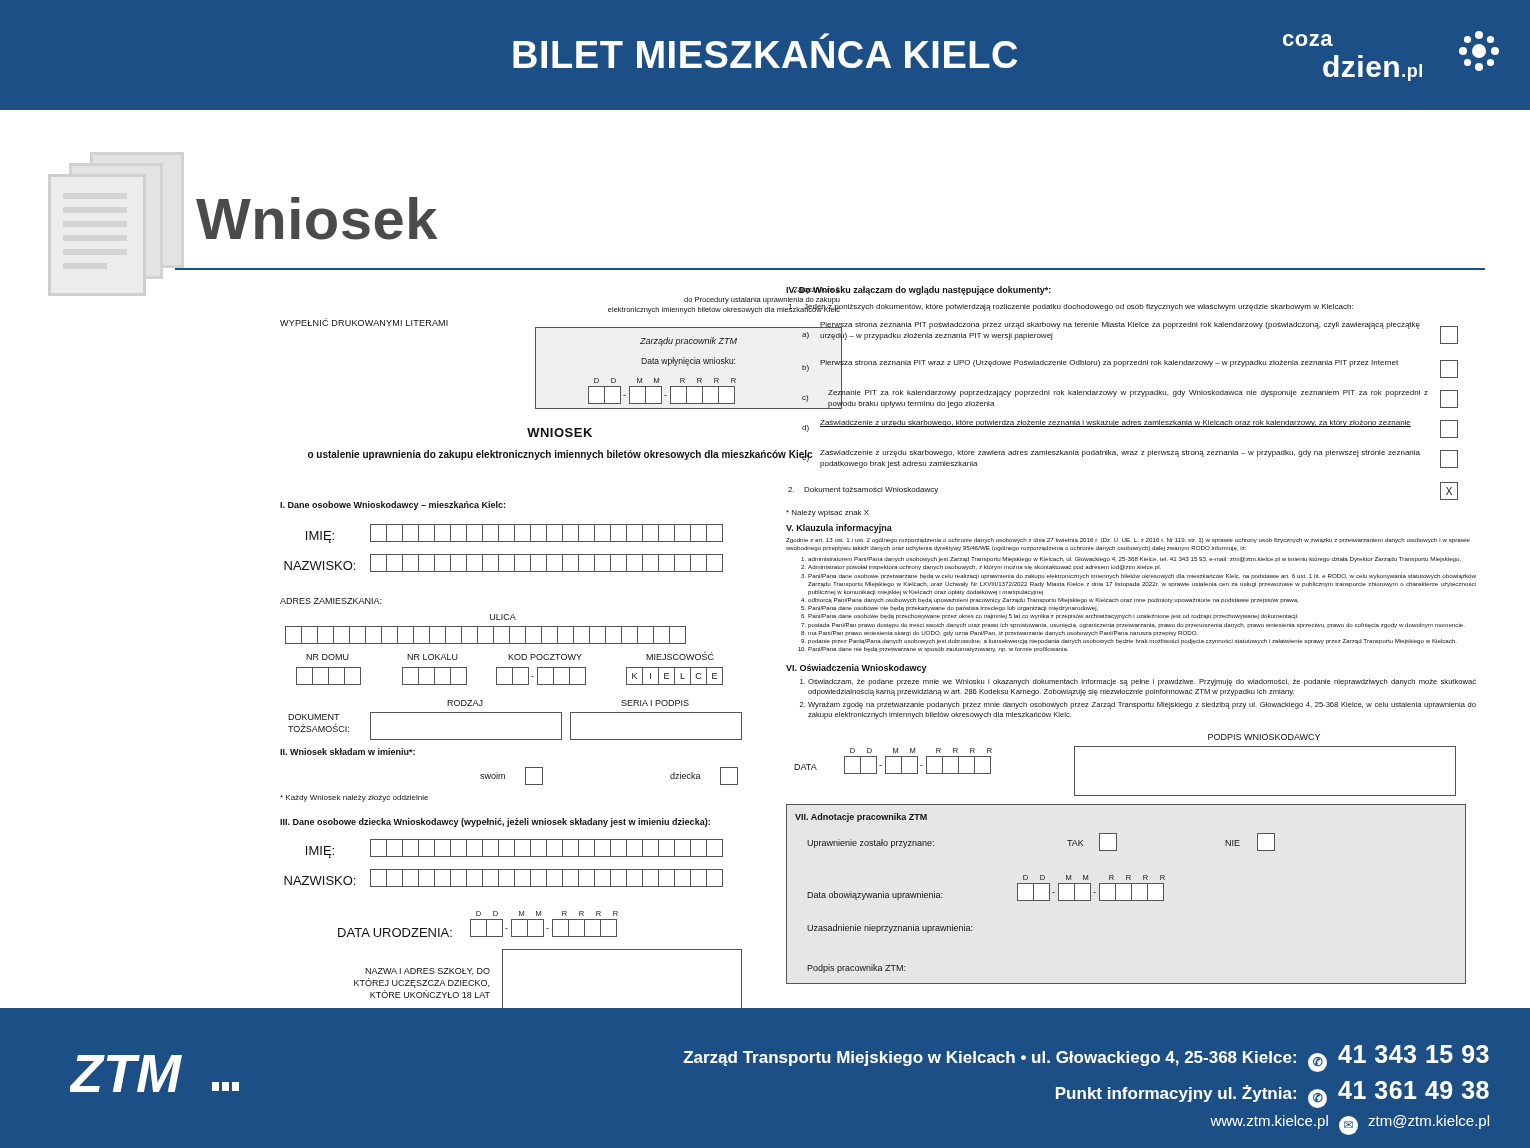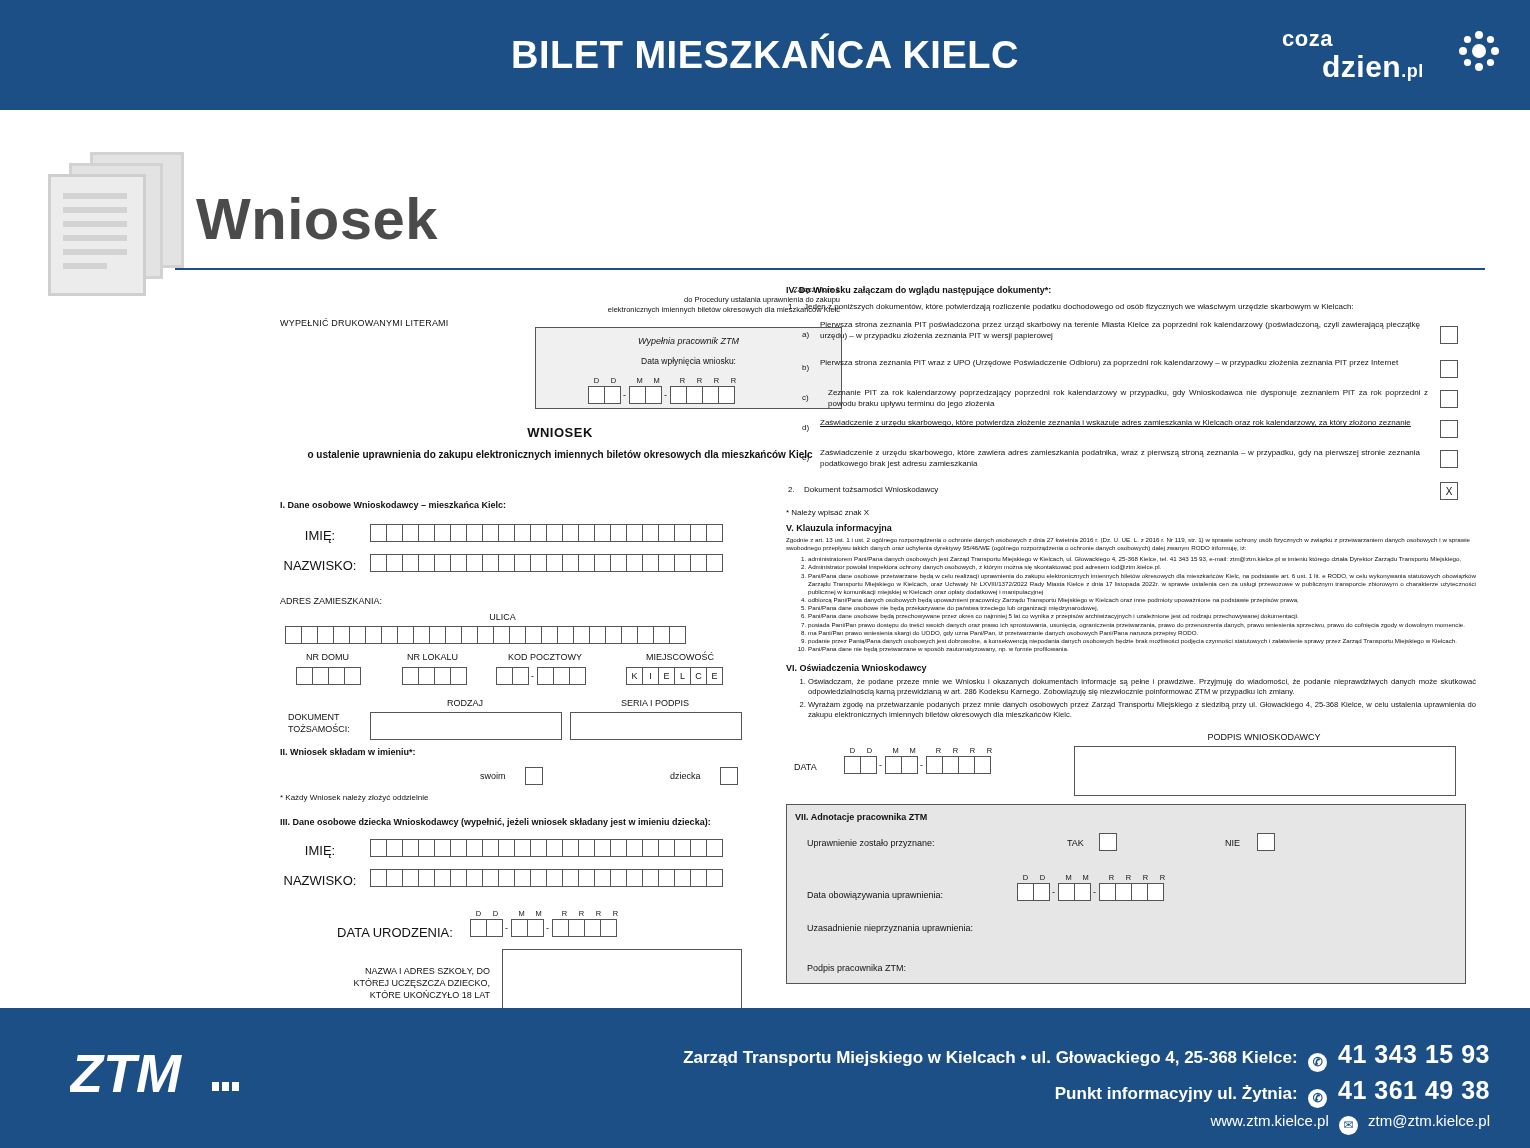--- a/index.html
+++ b/index.html
@@ -121,21 +121,21 @@
   <div class="form">
 
     <div class="col-left">
 
       <div class="annex" style="white-space:pre-line;text-align:right;">Załącznik nr 1
 do Procedury ustalania uprawnienia do zakupu
 elektronicznych imiennych biletów okresowych dla mieszkańców Kielc</div>
       <div class="fill-caps">WYPEŁNIĆ DRUKOWANYMI LITERAMI</div>
 
       <div class="ztm-box">
-        <div class="it">Wypełnia pracownik ZTM</div>
+        <div class="it">Zarządu pracownik ZTM</div>
         <div class="dw">Data wpłynięcia wniosku:</div>
         <div style="position:absolute;left:52px;top:48px;">
           <div class="dmr" style="margin-bottom:1px;">
             <span style="width:17px">D</span>
               <span style="width:17px">D</span>
               <span style="width:9px"></span>
             <span style="width:17px">M</span>
               <span style="width:17px">M</span>
               <span style="width:9px"></span>
             <span style="width:17px">R</span>

